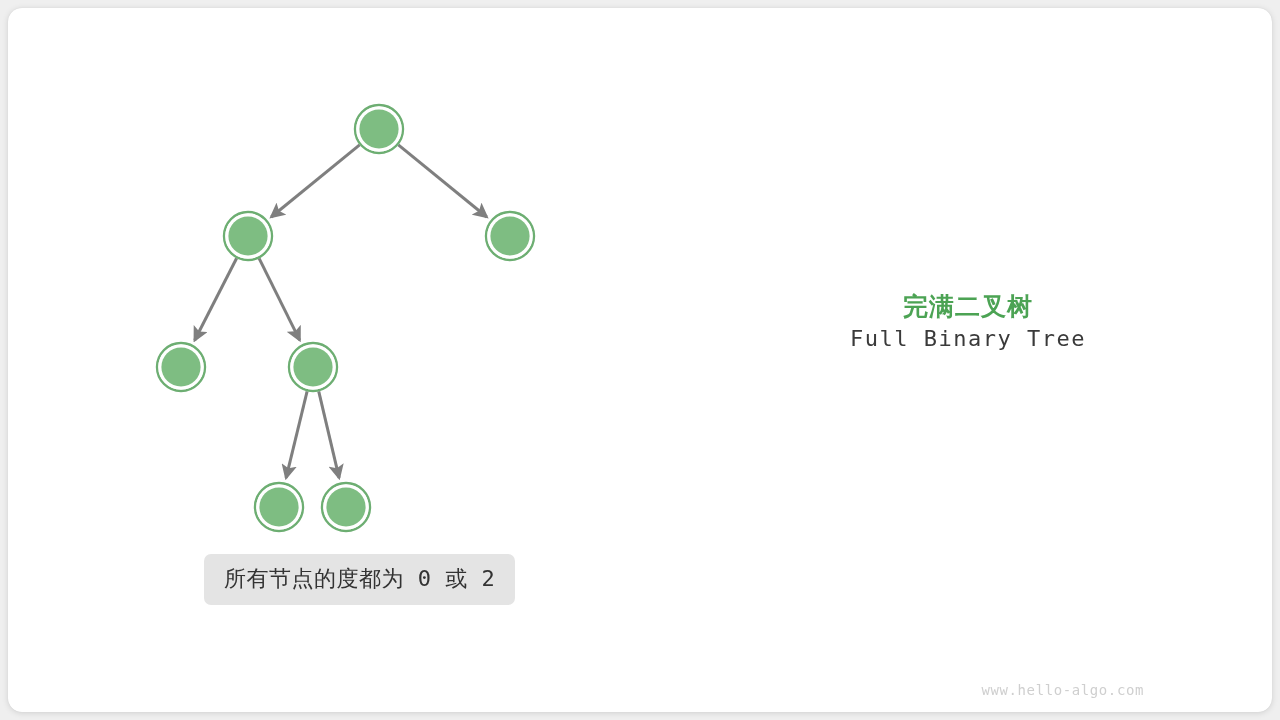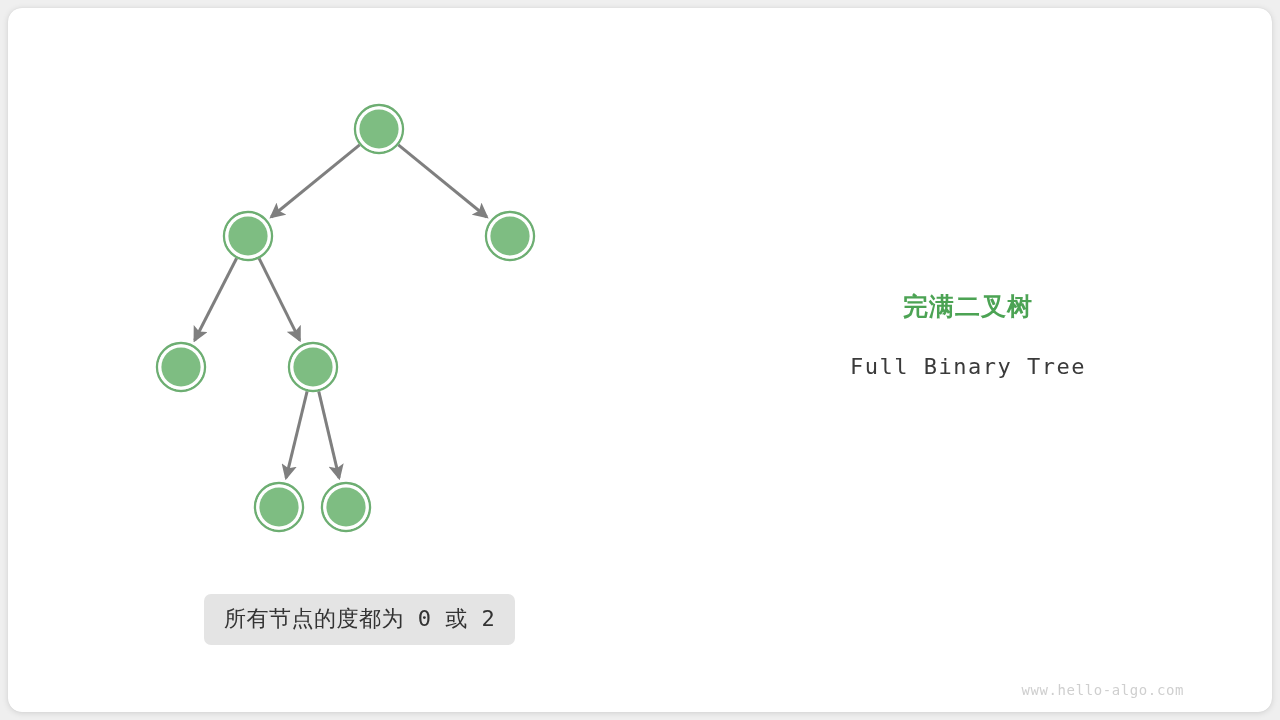--- a/index.html
+++ b/index.html
@@ -10,21 +10,20 @@
     width: 1280px;
     height: 720px;
     background: #efefef;
     font-family: "Liberation Sans", sans-serif;
     overflow: hidden;
   }
   #stage {
     position: relative;
     width: 1184px;
     height: 720px;
-    padding-left: 40px;
   }
   
   #card {
     position: absolute;
     left: 8px;
     top: 8px;
     width: 1264px;
     height: 704px;
     background: #ffffff;
     border-radius: 14px;
@@ -48,32 +47,32 @@
   }
   #tree-title {
     color: #4ca354;
     font-size: 25px;
     font-weight: bold;
     font-family: "DejaVu Sans", "Liberation Sans", sans-serif;
     letter-spacing: 1px;
     line-height: 1.2;
   }
   #tree-subtitle {
-    margin-top: 32px;
+    margin-top: 4px;
     color: #3a3a3a;
     font-size: 22px;
     font-family: "DejaVu Sans Mono", "Liberation Mono", monospace;
     letter-spacing: 1.5px;
     line-height: 1.2;
   }
   
   #caption-chip {
     position: absolute;
     left: 204px;
-    top: 594px;
+    top: 554px;
     padding: 10px 20px 11px 20px;
     background: #e4e4e4;
     border-radius: 7px;
     color: #333333;
     font-size: 22px;
     font-family: "DejaVu Sans Mono", "Liberation Mono", monospace;
     white-space: nowrap;
     letter-spacing: 0.5px;
   }
   

